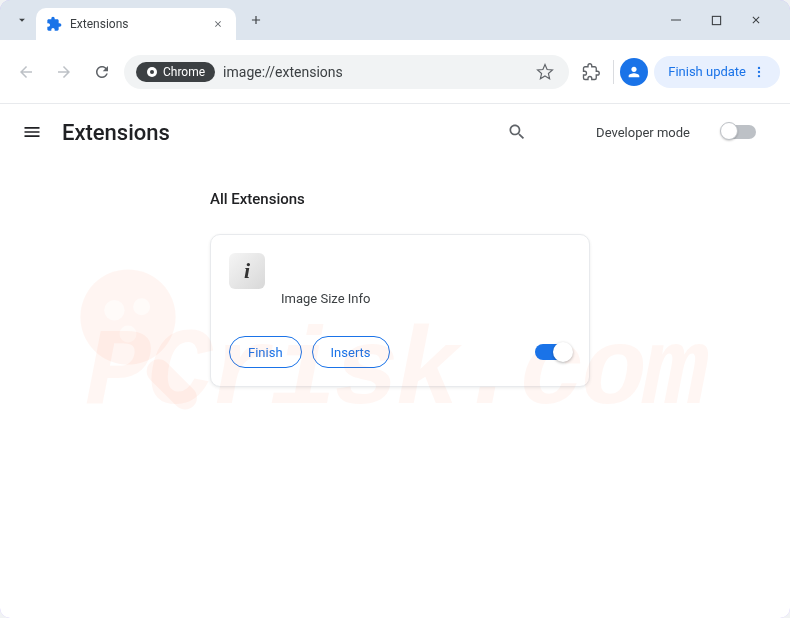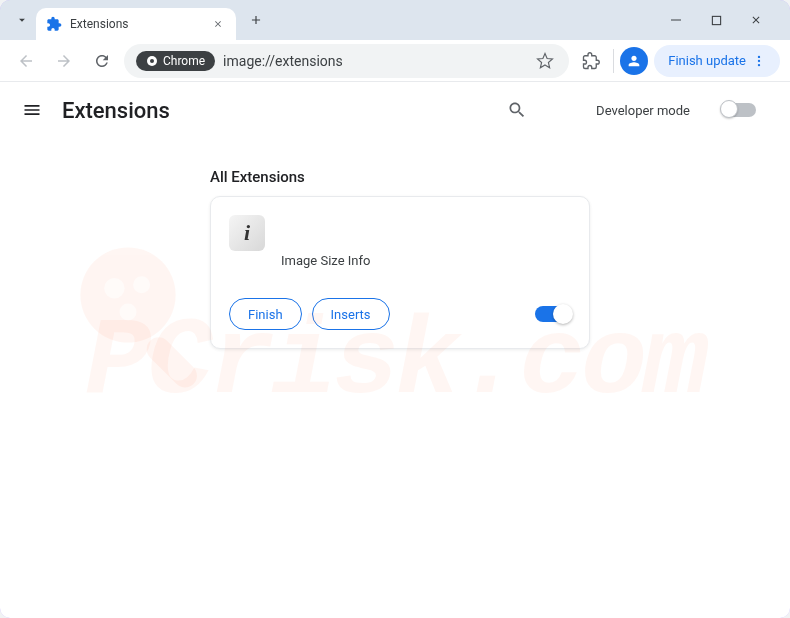--- a/index.html
+++ b/index.html
@@ -8,40 +8,40 @@
 .titlebar { height: 40px; background: #dde5ee; display: flex; align-items: center; padding: 0 8px; }
 .tab-drop { width: 28px; height: 28px; display: flex; align-items: center; justify-content: center; cursor: pointer; border-radius: 6px; }
 .tab { background: #fff; height: 32px; border-radius: 10px 10px 0 0; display: flex; align-items: center; padding: 0 10px; margin-top: 8px; min-width: 200px; gap: 8px; }
 .tab-favicon { width: 16px; height: 16px; display: flex; align-items: center; justify-content: center; }
 .tab-title { font-size: 12px; color: #3c4043; flex: 1; }
 .tab-close { width: 16px; height: 16px; display: flex; align-items: center; justify-content: center; cursor: pointer; border-radius: 50%; }
 .new-tab { width: 28px; height: 28px; display: flex; align-items: center; justify-content: center; cursor: pointer; border-radius: 50%; margin-left: 6px; }
 .spacer { flex: 1; }
 .win-controls { display: flex; gap: 12px; padding-right: 12px; }
 .win-btn { width: 28px; height: 28px; display: flex; align-items: center; justify-content: center; cursor: pointer; border-radius: 4px; }
-.toolbar { height: 42px; background: #fff; display: flex; align-items: center; padding: 0 10px; gap: 6px; border-bottom: 1px solid #e8eaed; }
+.toolbar { height: 64px; background: #fff; display: flex; align-items: center; padding: 0 10px; gap: 6px; border-bottom: 1px solid #e8eaed; }
 .nav-btn { width: 32px; height: 32px; display: flex; align-items: center; justify-content: center; cursor: pointer; border-radius: 50%; color: #5f6368; }
 .nav-btn.disabled { color: #bdc1c6; }
 .omnibox { flex: 1; height: 34px; background: #f1f3f4; border-radius: 17px; display: flex; align-items: center; padding: 0 12px; gap: 8px; }
 .omni-chip { background: #3c4043; color: #fff; font-size: 12px; padding: 3px 10px; border-radius: 12px; display: flex; align-items: center; gap: 5px; }
 .omni-url { font-size: 14px; color: #3c4043; flex: 1; }
 .omni-icon { width: 24px; height: 24px; display: flex; align-items: center; justify-content: center; cursor: pointer; color: #5f6368; }
 .toolbar-icon { width: 32px; height: 32px; display: flex; align-items: center; justify-content: center; cursor: pointer; border-radius: 50%; color: #5f6368; }
 .profile { width: 28px; height: 28px; border-radius: 50%; background: #1a73e8; display: flex; align-items: center; justify-content: center; cursor: pointer; }
 .finish-btn { height: 32px; background: #e8f0fe; color: #1a73e8; border: none; border-radius: 16px; padding: 14px 14px; font-size: 13px; cursor: pointer; display: flex; align-items: center; gap: 6px; }
 .page { flex: 1; background: #fff; position: relative; }
 .page-header { height: 56px; display: flex; align-items: center; padding: 0 20px; gap: 18px; }
 .menu-btn { width: 24px; height: 24px; display: flex; align-items: center; justify-content: center; cursor: pointer; color: #202124; }
 .page-title { font-size: 22px; font-weight: 500; color: #202124; flex: 1; }
 .search-btn { width: 36px; height: 36px; display: flex; align-items: center; justify-content: center; cursor: pointer; border-radius: 50%; color: #5f6368; }
 .dev-label { font-size: 13px; color: #3c4043; margin-left: 43px; }
 .toggle { width: 34px; height: 14px; background: #bdc1c6; border-radius: 7px; position: relative; cursor: pointer; margin: 0 14px; }
 .toggle-knob { width: 18px; height: 18px; background: #fff; border: 1px solid #bdc1c6; border-radius: 50%; position: absolute; top: -3px; left: -2px; box-shadow: 0 1px 2px rgba(0,0,0,0.2); }
 .content { padding: 30px 0 0 210px; }
-.section-title { font-size: 15px; color: #202124; margin-bottom: 10px; font-weight: 500; }
+.section-title { font-size: 15px; color: #202124; margin-bottom: 26px; font-weight: 500; }
 .ext-card { width: 380px; background: #fff; border: 1px solid #e8eaed; border-radius: 10px; padding: 18px; box-shadow: 0 1px 3px rgba(60,64,67,0.1); }
 .ext-top { display: flex; gap: 16px; }
 .ext-icon { width: 36px; height: 36px; background: linear-gradient(135deg, #f5f5f5, #d8d8d8); border-radius: 6px; display: flex; align-items: center; justify-content: center; font-family: "Times New Roman", serif; font-style: italic; font-weight: bold; font-size: 22px; color: #333; }
 .ext-info { flex: 1; margin-top: 38px; }
 .ext-name { font-size: 13px; color: #3c4043; margin-bottom: 6px; }
 .ext-desc { font-size: 13px; color: #5f6368; line-height: 1.5; }
 .ext-bottom { display: flex; align-items: center; gap: 10px; margin-top: 24px; }
 .pill-btn { height: 32px; border: 1px solid #1a73e8; background: #fff; color: #1a73e8; border-radius: 16px; padding: 0 18px; font-size: 13px; cursor: pointer; }
 .ext-toggle { margin-left: auto; width: 36px; height: 16px; background: #1a73e8; border-radius: 8px; position: relative; cursor: pointer; }
 .ext-toggle-knob { width: 20px; height: 20px; background: #fff; border-radius: 50%; position: absolute; top: -2px; right: -2px; box-shadow: 0 1px 3px rgba(0,0,0,0.3); }

